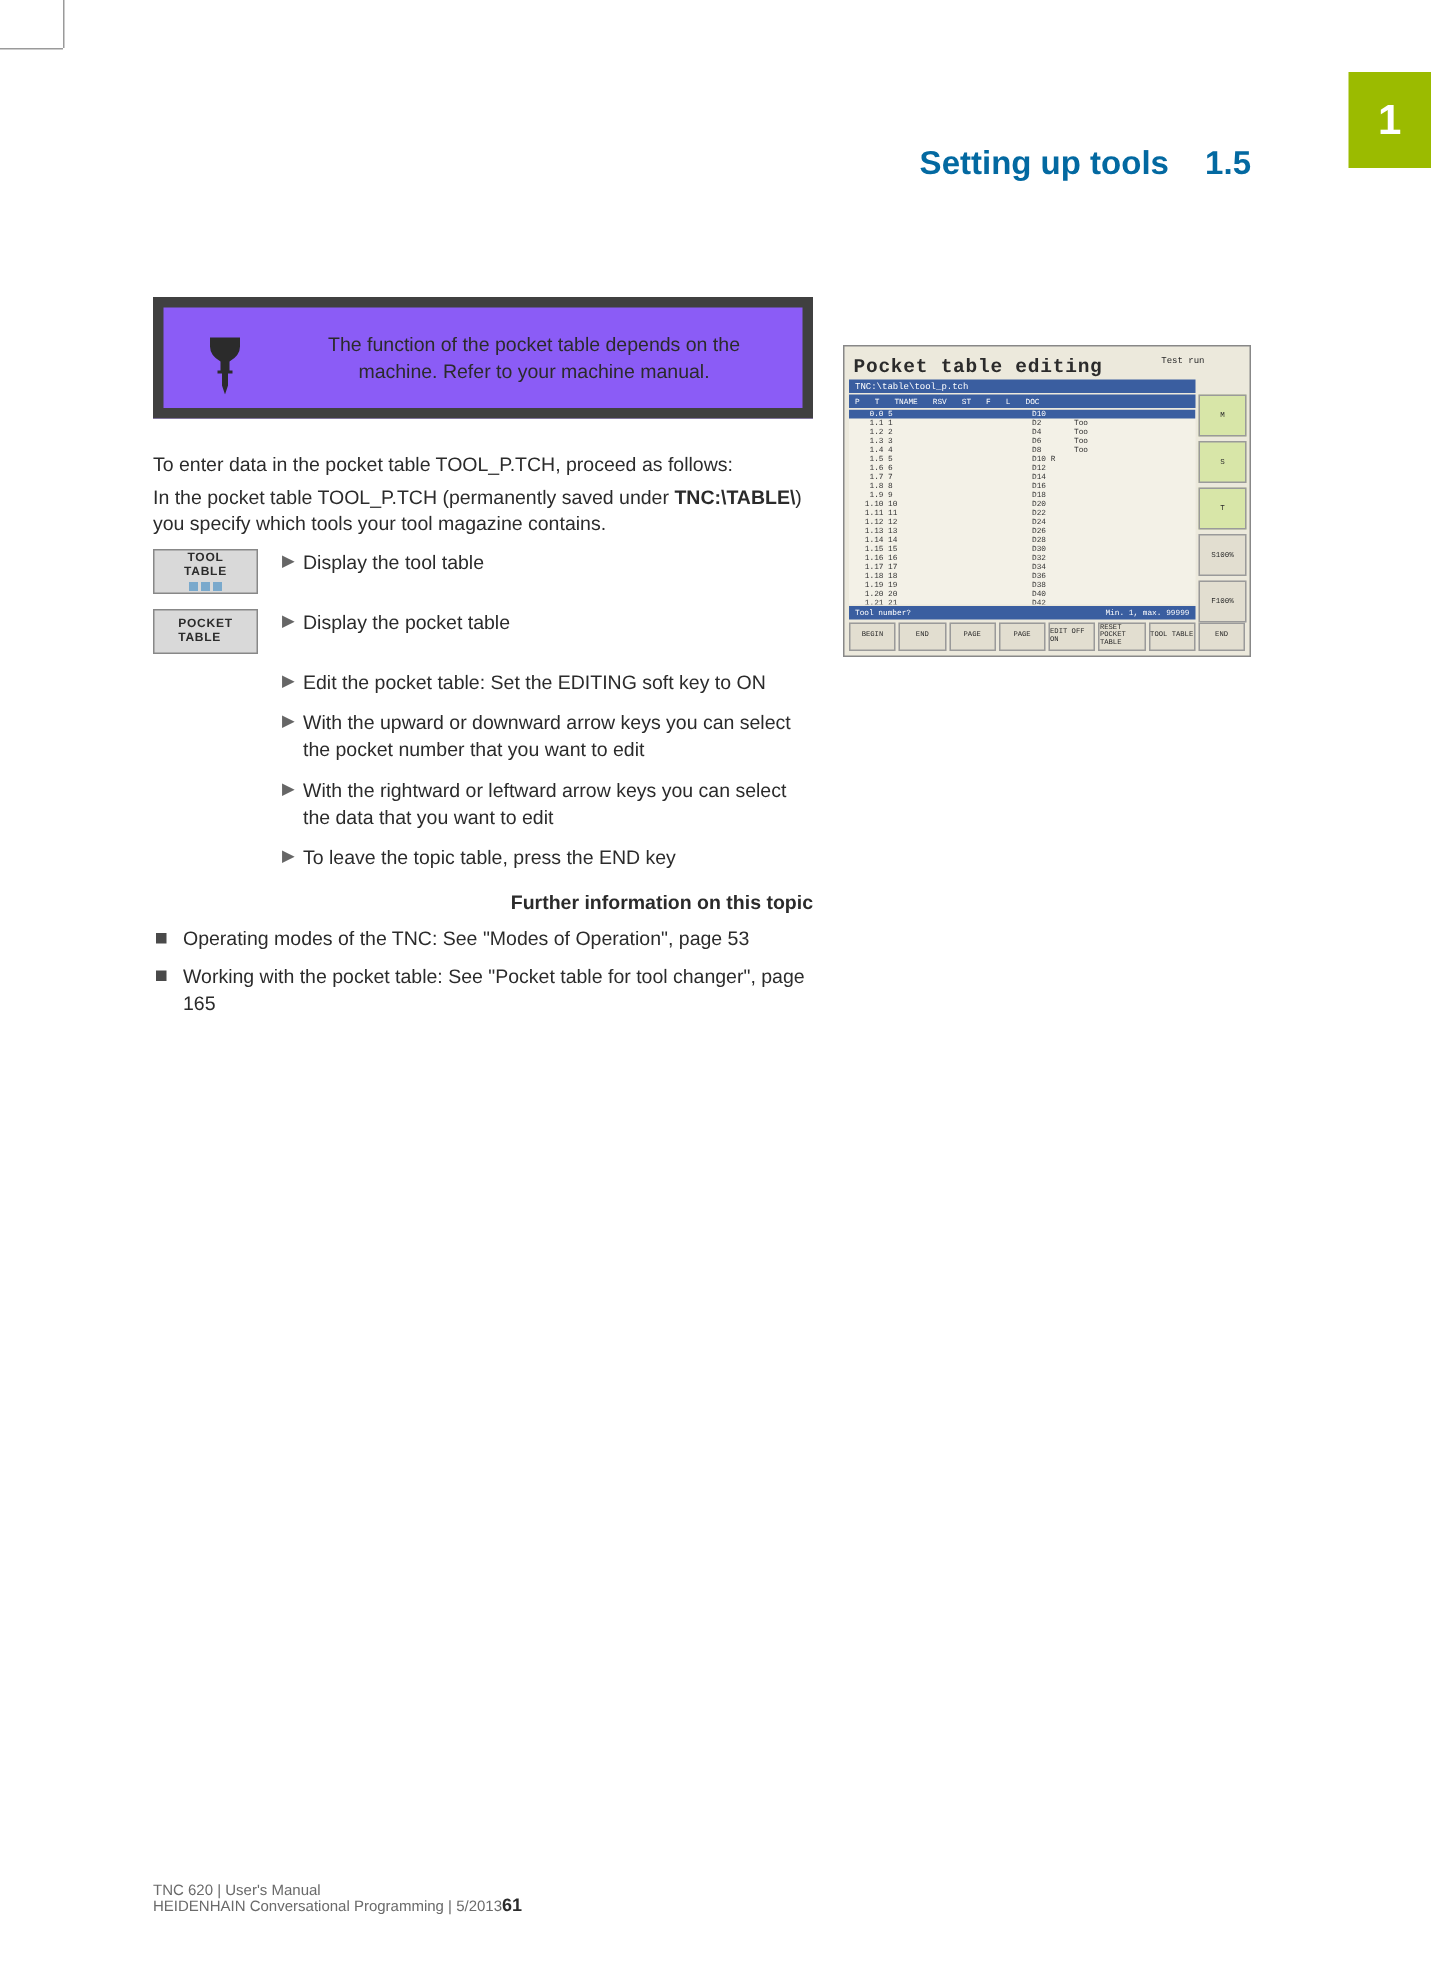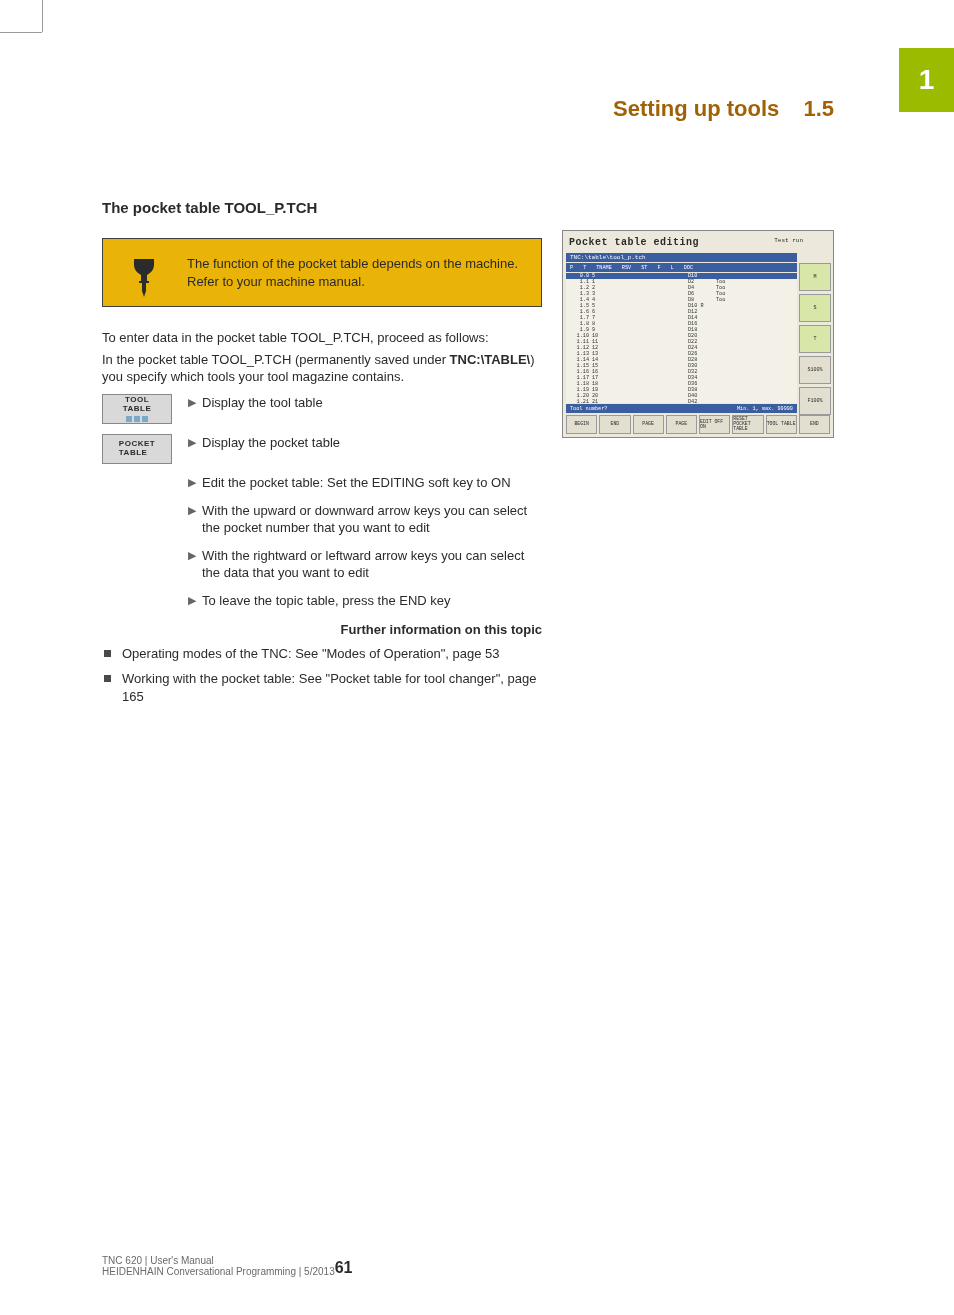--- a/index.html
+++ b/index.html
@@ -7,32 +7,32 @@
   .page { position: relative; width: 954px; height: 1315px; }
 
   
   .crop-v { position: absolute; left: 42px; top: 0; width: 1px; height: 32px; background: #9a9a9a; }
   .crop-h { position: absolute; left: 0; top: 32px; width: 42px; height: 1px; background: #9a9a9a; }
 
   
   .tab { position: absolute; right: 0; top: 48px; width: 55px; height: 64px; background: #9bbb00; color: #fff; font-size: 28px; font-weight: bold; display: flex; align-items: center; justify-content: center; }
 
   
-  .runhead { position: absolute; right: 120px; top: 96px; color: #a16207; font-size: 22px; font-weight: bold; }
+  .runhead { position: absolute; right: 120px; top: 96px; color: #0369a1; font-size: 22px; font-weight: bold; }
   .runhead .num { font-size: 22px; margin-left: 18px; }
 
   
   .body { position: absolute; left: 102px; top: 198px; width: 440px; font-size: 13px; line-height: 1.35; }
   .h2 { font-size: 15px; font-weight: bold; margin-bottom: 20px; }
 
   
   .callout { border
     border: 0;
   }
-  .callout { position: relative; border: 1px solid #404040; background: #eab308; padding: 16px 16px 16px 84px; margin-bottom: 22px; }
+  .callout { position: relative; border: 7px solid #404040; background: #8b5cf6; padding: 16px 16px 16px 84px; margin-bottom: 22px; text-align: center; }
   .callout .mill-icon { position: absolute; left: 26px; top: 18px; }
   .callout .mill-icon svg { width: 30px; height: 40px; }
 
   .para { margin-bottom: 4px; }
   .bold { font-weight: bold; }
 
   
   .steps { margin-top: 8px; }
   .step-row { display: flex; margin-bottom: 10px; }
   .sk-col { width: 86px; flex: 0 0 86px; }
@@ -44,21 +44,21 @@
   .step-text .txt { flex: 1; }
 
   .subhead { font-weight: bold; margin-top: 12px; margin-bottom: 6px; text-align: right; }
 
   ul.square { list-style: none; padding-left: 0; }
   ul.square li { position: relative; padding-left: 20px; margin-bottom: 8px; }
   ul.square li::before { content: ""; position: absolute; left: 2px; top: 5px; width: 7px; height: 7px; background: #4a4a4a; }
 
   
   .fig { position: absolute; left: 562px; top: 230px; width: 272px; height: 208px; border: 1px solid #888; background: #ece9dc; font-family: "Courier New", monospace; }
-  .fig .title { position: absolute; left: 6px; top: 6px; font-size: 10px; font-weight: bold; letter-spacing: 0.5px; }
+  .fig .title { position: absolute; left: 6px; top: 6px; font-size: 13px; font-weight: bold; letter-spacing: 0.5px; }
   .fig .mode { position: absolute; right: 30px; top: 6px; font-size: 6px; }
   .fig .bar { position: absolute; left: 3px; top: 22px; right: 36px; height: 9px; background: #3a5ea0; color: #fff; font-size: 6px; padding: 1px 4px; }
   .fig .hdr { position: absolute; left: 3px; top: 32px; right: 36px; height: 9px; background: #3a5ea0; color: #fff; font-size: 5.2px; display: flex; gap: 10px; padding: 1px 4px; align-items: center; }
   .fig .hdr span { white-space: nowrap; }
   .fig .grid { position: absolute; left: 3px; top: 42px; right: 36px; bottom: 34px; background: #f3f1e7; font-size: 5.2px; color: #333; overflow: hidden; }
   .fig .grid .row { display: flex; height: 6.0px; align-items: center; }
   .fig .grid .row.sel { background: #3a5ea0; color: #fff; }
   .fig .grid .c1 { width: 26px; text-align: right; padding-right: 3px; }
   .fig .grid .c2 { width: 18px; }
   .fig .grid .c3 { width: 78px; }
@@ -66,38 +66,37 @@
   .fig .grid .c5 { width: 48px; }
   .fig .status { position: absolute; left: 3px; bottom: 24px; right: 36px; height: 9px; background: #3a5ea0; color: #fff; font-size: 5.2px; display: flex; justify-content: space-between; padding: 1px 4px; align-items: center; }
   .fig .skrow { position: absolute; left: 3px; right: 3px; bottom: 3px; height: 19px; display: flex; gap: 2px; }
   .fig .skrow .k { flex: 1; background: #e2ded0; border: 1px solid #9a9a9a; font-size: 4.8px; display: flex; flex-direction: column; align-items: center; justify-content: center; line-height: 1; }
   .fig .side { position: absolute; right: 2px; top: 32px; width: 32px; bottom: 24px; display: flex; flex-direction: column; gap: 3px; }
   .fig .side .p { flex: 0 0 28px; background: #e2ded0; border: 1px solid #9a9a9a; font-size: 5px; display: flex; align-items: center; justify-content: center; }
   .fig .side .p.on { background: #d8e6a8; }
 
   
   .footer { position: absolute; left: 102px; bottom: 38px; width: 760px; display: flex; justify-content: flex-start; align-items: flex-end; font-size: 10px; color: #6a6a6a; }
-  .footer .pg { font-size: 16px; font-weight: bold; color: #2b2b2b; }
+  .footer .pg { font-size: 12px; font-weight: bold; color: #2b2b2b; }
 </style>
 </head>
 <body>
 
 <div class="page">
   <div class="crop-v"></div>
   <div class="crop-h"></div>
 
   <div class="tab">1</div>
 
   <div class="runhead">
     <span>Setting up tools</span>
     <span class="num">1.5</span>
   </div>
 
   <div class="body">
-    <div class="h2">The pocket table TOOL_P.TCH</div>
 
     <div class="callout">
       <span class="mill-icon">
         <svg viewBox="0 0 30 40">
             <path d="M5 2 H25 V8 Q25 14 18 18 V24 H20 V26 H10 V24 H12 V18 Q5 14 5 8 Z M13 26 H17 V34 L15 40 L13 34 Z" fill="#2b2b2b"></path>
           </svg>
       </span>
       <div>The function of the pocket table depends on the machine. Refer to your machine manual.</div>
     </div>
 

